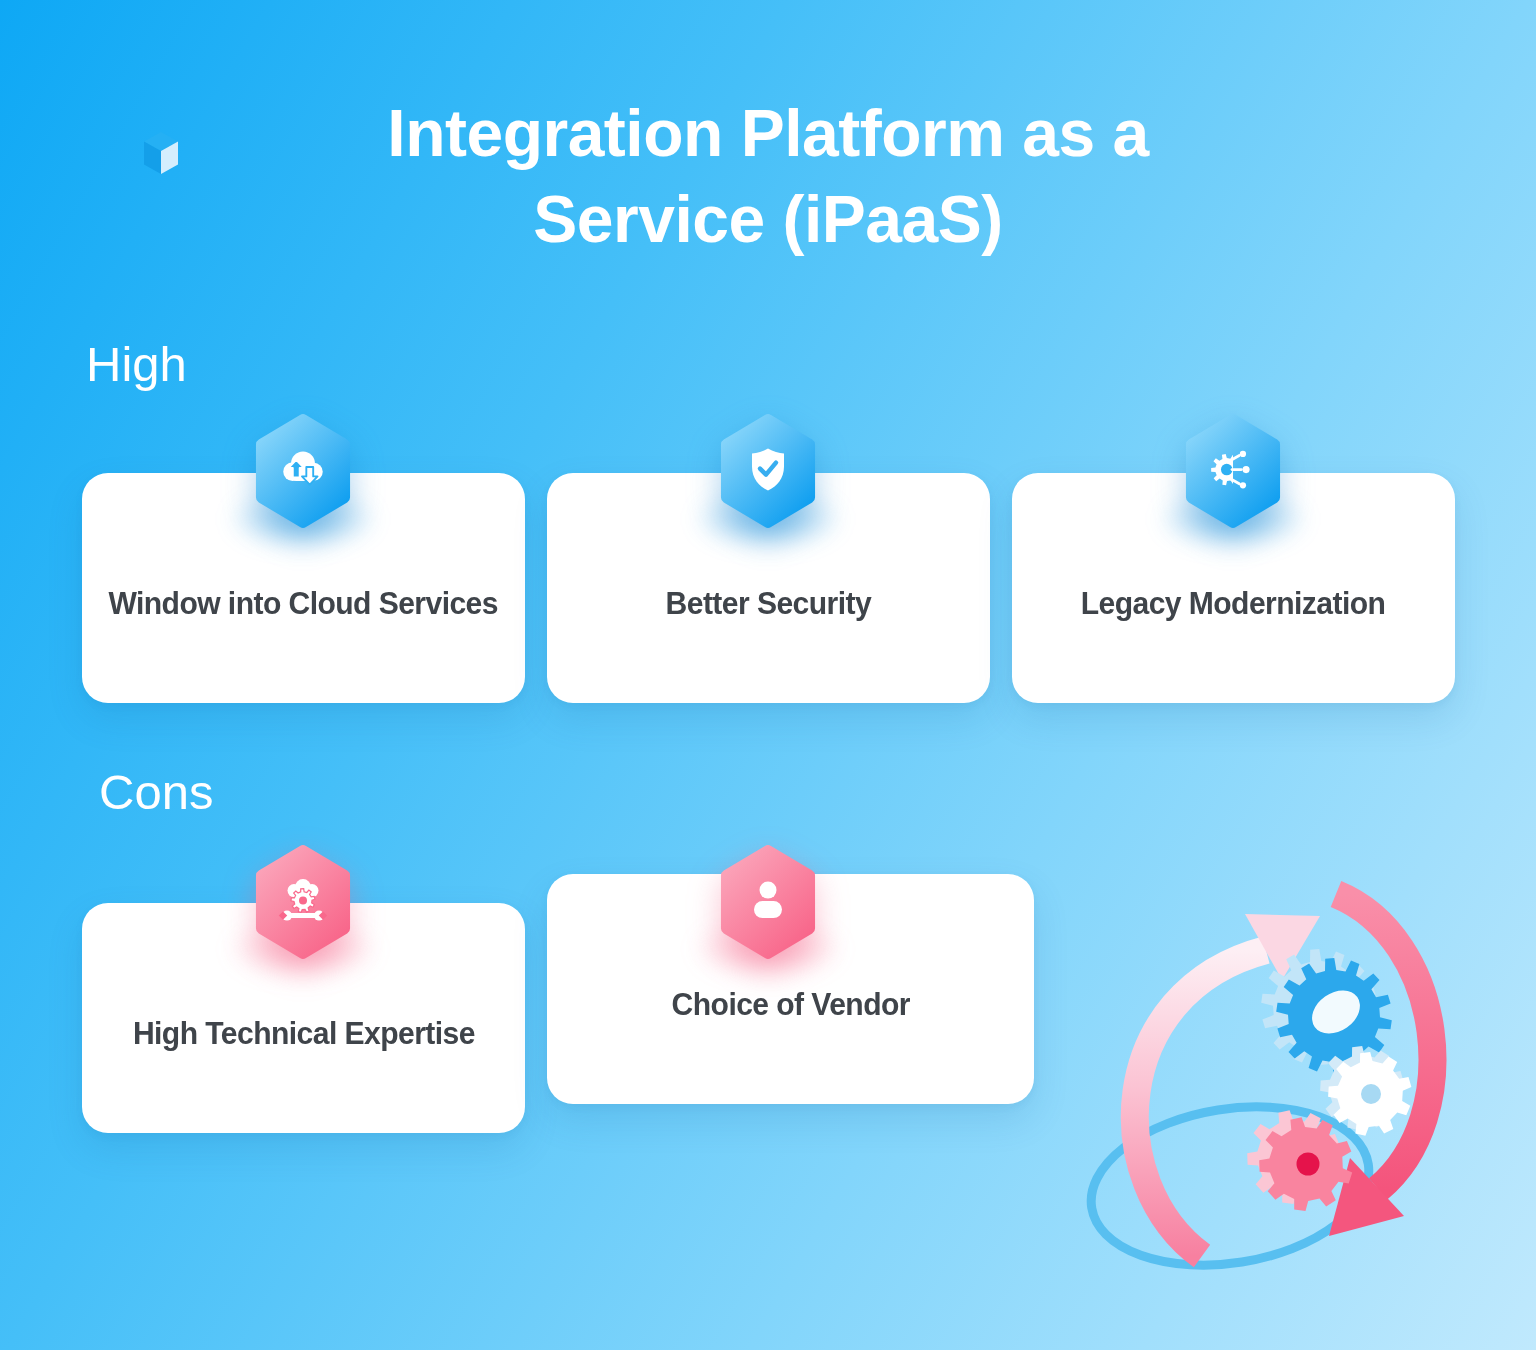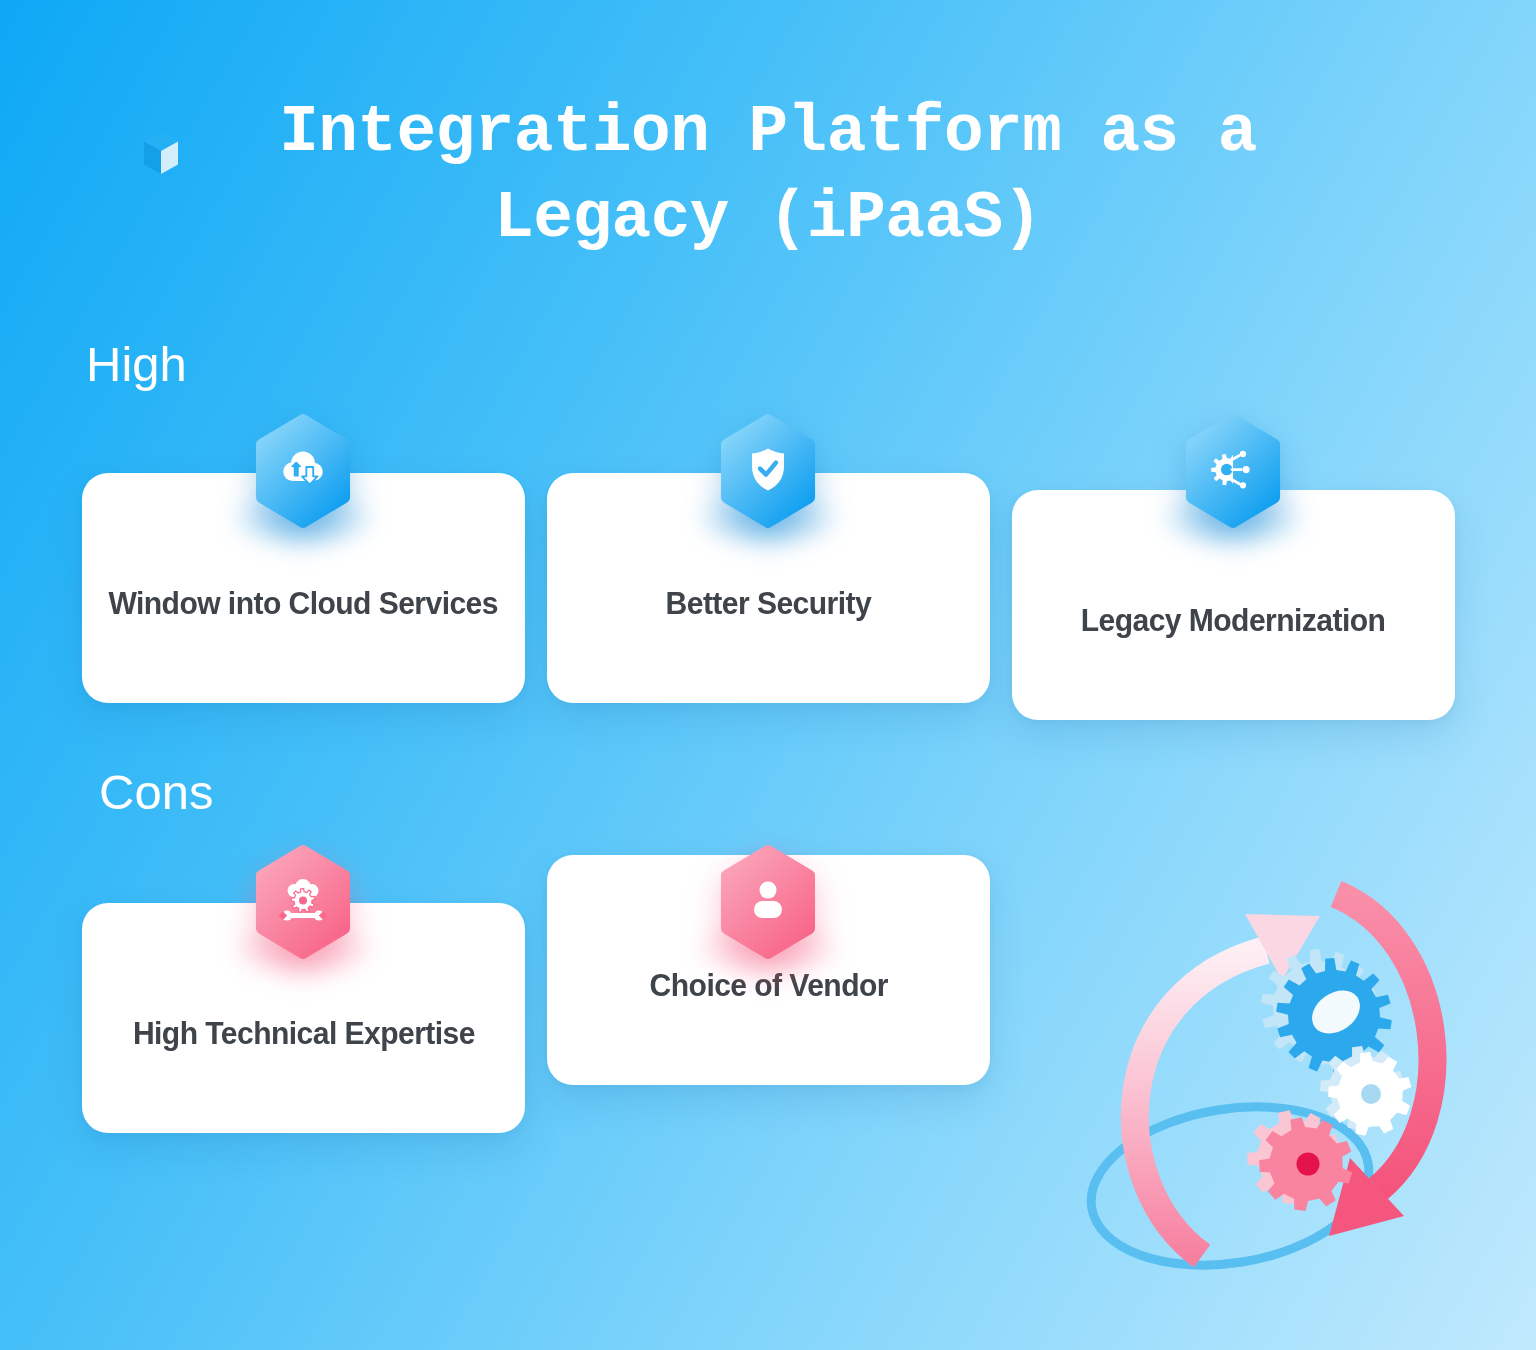--- a/index.html
+++ b/index.html
@@ -3,21 +3,21 @@
 <meta charset="utf-8">
 <style>
   html,body{margin:0;padding:0;background:#e8f6fe;}
   .canvas{
     position:relative;width:1536px;height:1350px;overflow:hidden;
     font-family:"Liberation Sans",sans-serif;
     background:linear-gradient(120deg,#0ea8f5 0%,#45bff8 34%,#82d5fb 66%,#c0e9fd 100%);
   }
   .title{
     position:absolute;left:0;right:0;top:90px;text-align:center;
-    color:#ffffff;font-size:66px;font-weight:700;line-height:86px;letter-spacing:-.5px;font-family:Liberation Mono, monospace;
+    color:#ffffff;font-size:66px;font-weight:700;line-height:86px;letter-spacing:-.5px;
   }
   .section-label{
     position:absolute;left:86px;color:#ffffff;font-size:49px;font-weight:400;line-height:1;
   }
   .label-pros{top:340px;}
   .label-cons{top:768px;margin-left:13px;}
   .card{
     position:absolute;width:443px;height:230px;background:#ffffff;border-radius:26px;
     box-shadow:0 16px 36px rgba(20,100,160,.14), 0 3px 8px rgba(20,100,160,.06);
   }
@@ -55,36 +55,36 @@
   <div class="logo">
     <svg viewBox="0 0 38 46">
       <polygon points="19,2 36,11.5 19,21 2,11.5" fill="#25b0f4"></polygon>
       <polygon points="2,11.5 19,21 19,44 2,34.5" fill="#149fe9"></polygon>
       <polygon points="36,11.5 19,21 19,44 36,34.5" fill="#d4eefd"></polygon>
     </svg>
   </div>
 
   <div class="title">
     <div>Integration Platform as a</div>
-    <div>Legacy (iPaaS)</div>
+    <div>Service (iPaaS)</div>
   </div>
 
   <div class="section-label label-pros">High</div>
 
   <div class="card" style="left:82px;top:473px;">
     <div class="label-wrap">
         <span class="label">Window into Cloud Services</span>
       </div>
   </div>
   <div class="card" style="left:547px;top:473px;">
     <div class="label-wrap">
         <span class="label">Better Security</span>
       </div>
   </div>
-  <div class="card" style="left:1012px;top:490px;">
+  <div class="card" style="left:1012px;top:473px;">
     <div class="label-wrap">
         <span class="label">Legacy Modernization</span>
       </div>
   </div>
 
   <div class="hexglow blue" style="left:228px;top:488px;"></div>
   <div class="hexglow blue" style="left:693px;top:488px;"></div>
   <div class="hexglow blue" style="left:1158px;top:488px;"></div>
 
   <div class="hex blue" style="left:254px;top:414px;">
@@ -150,21 +150,21 @@
     </div>
   </div>
 
   <div class="section-label label-cons">Cons</div>
 
   <div class="card" style="left:82px;top:903px;">
     <div class="label-wrap">
         <span class="label">High Technical Expertise</span>
       </div>
   </div>
-  <div class="card" style="left:547px;top:855px;">
+  <div class="card" style="left:547px;top:874px;padding-left:44px;">
     <div class="label-wrap">
         <span class="label">Choice of Vendor</span>
       </div>
   </div>
 
   <div class="hexglow pink" style="left:228px;top:918px;"></div>
   <div class="hexglow pink" style="left:693px;top:918px;"></div>
 
   <div class="hex pink" style="left:254px;top:845px;">
     <svg viewBox="0 0 100 116">

